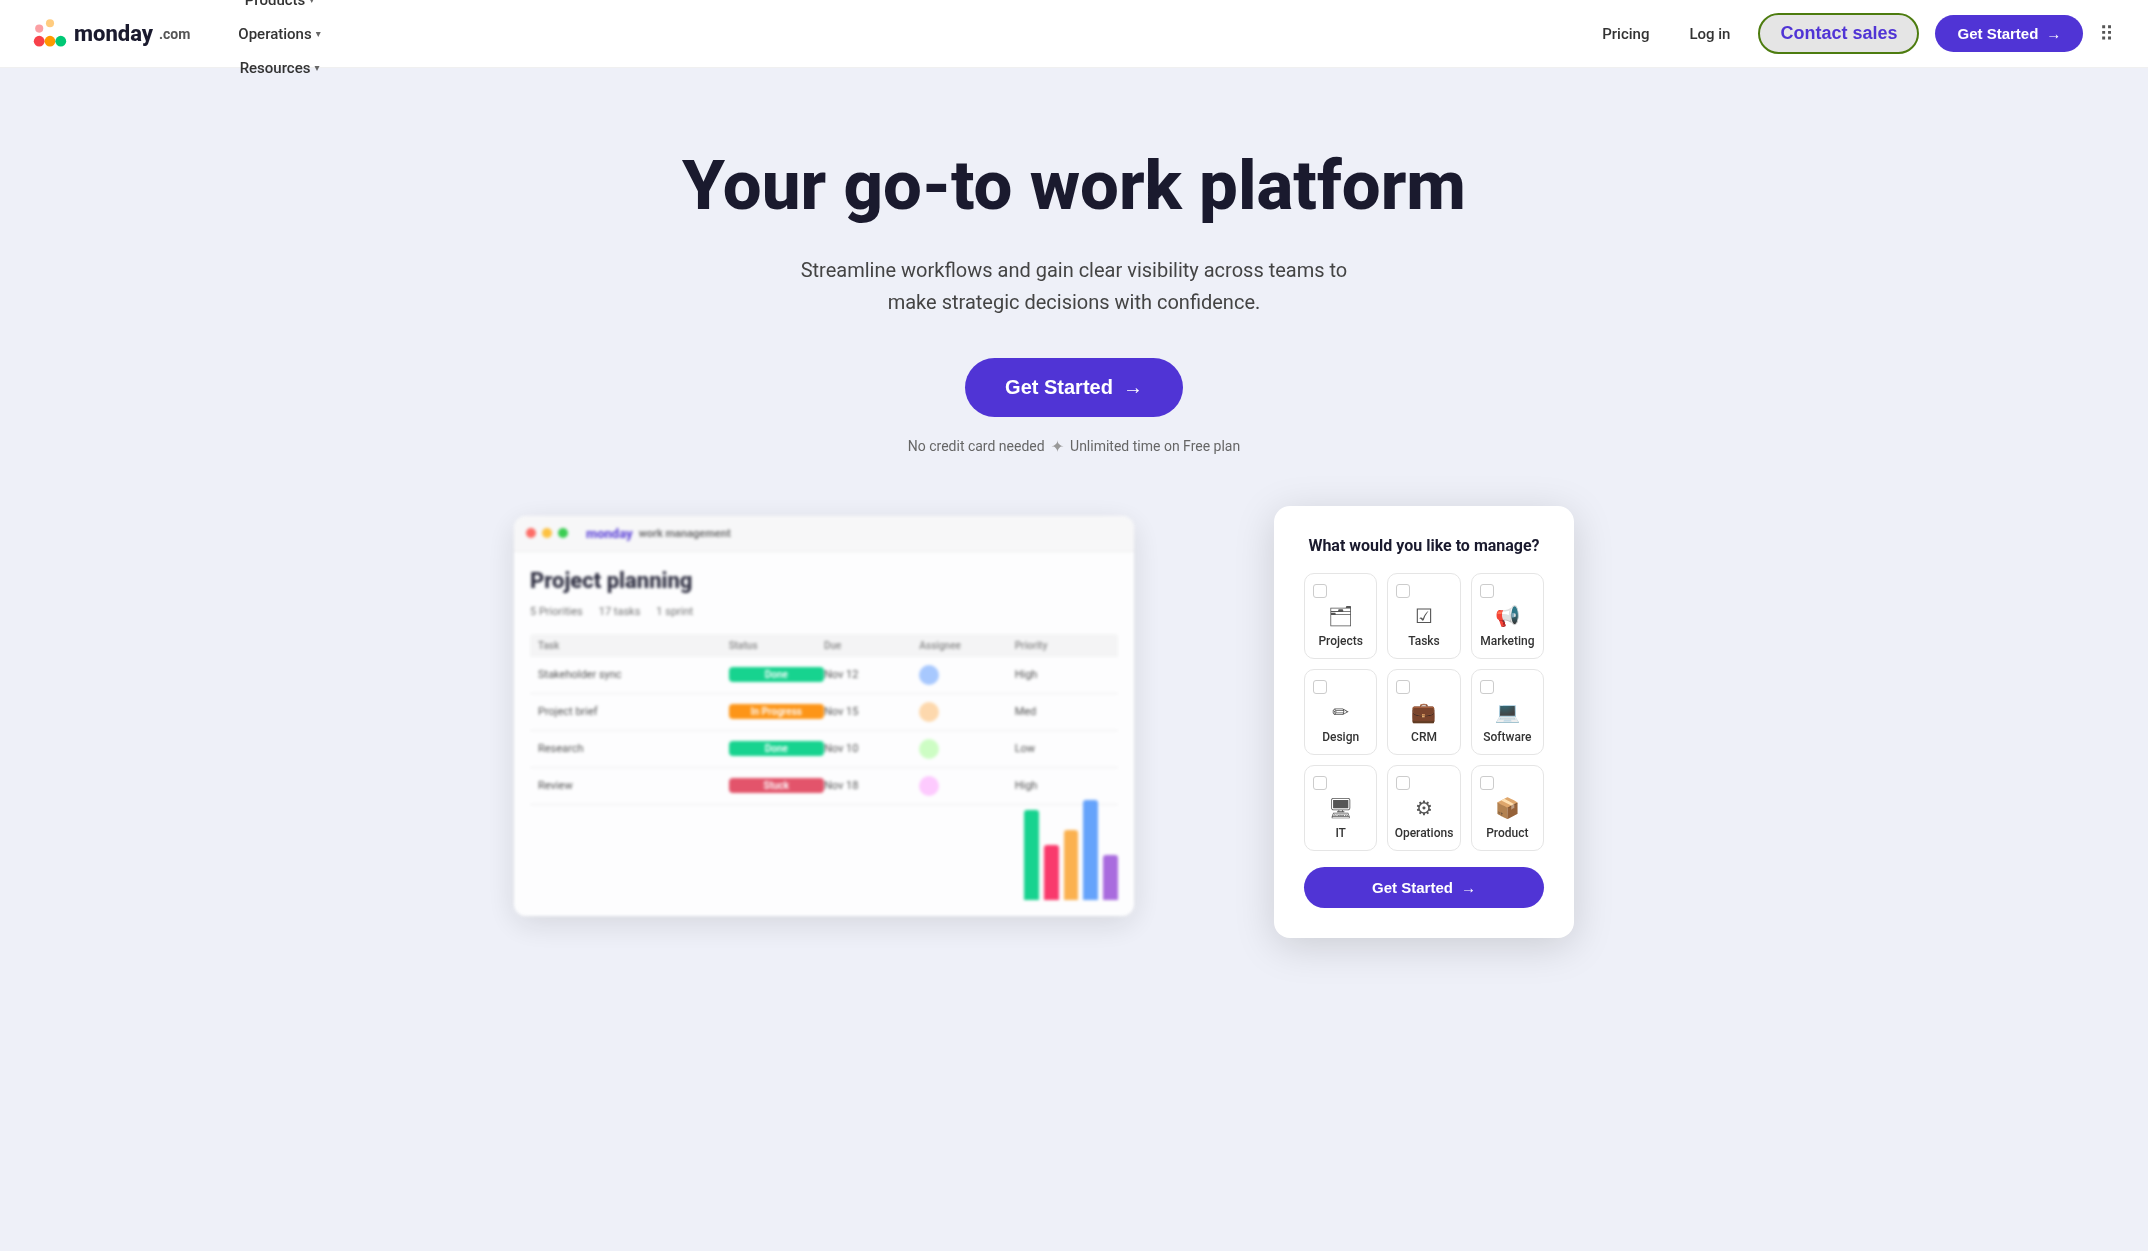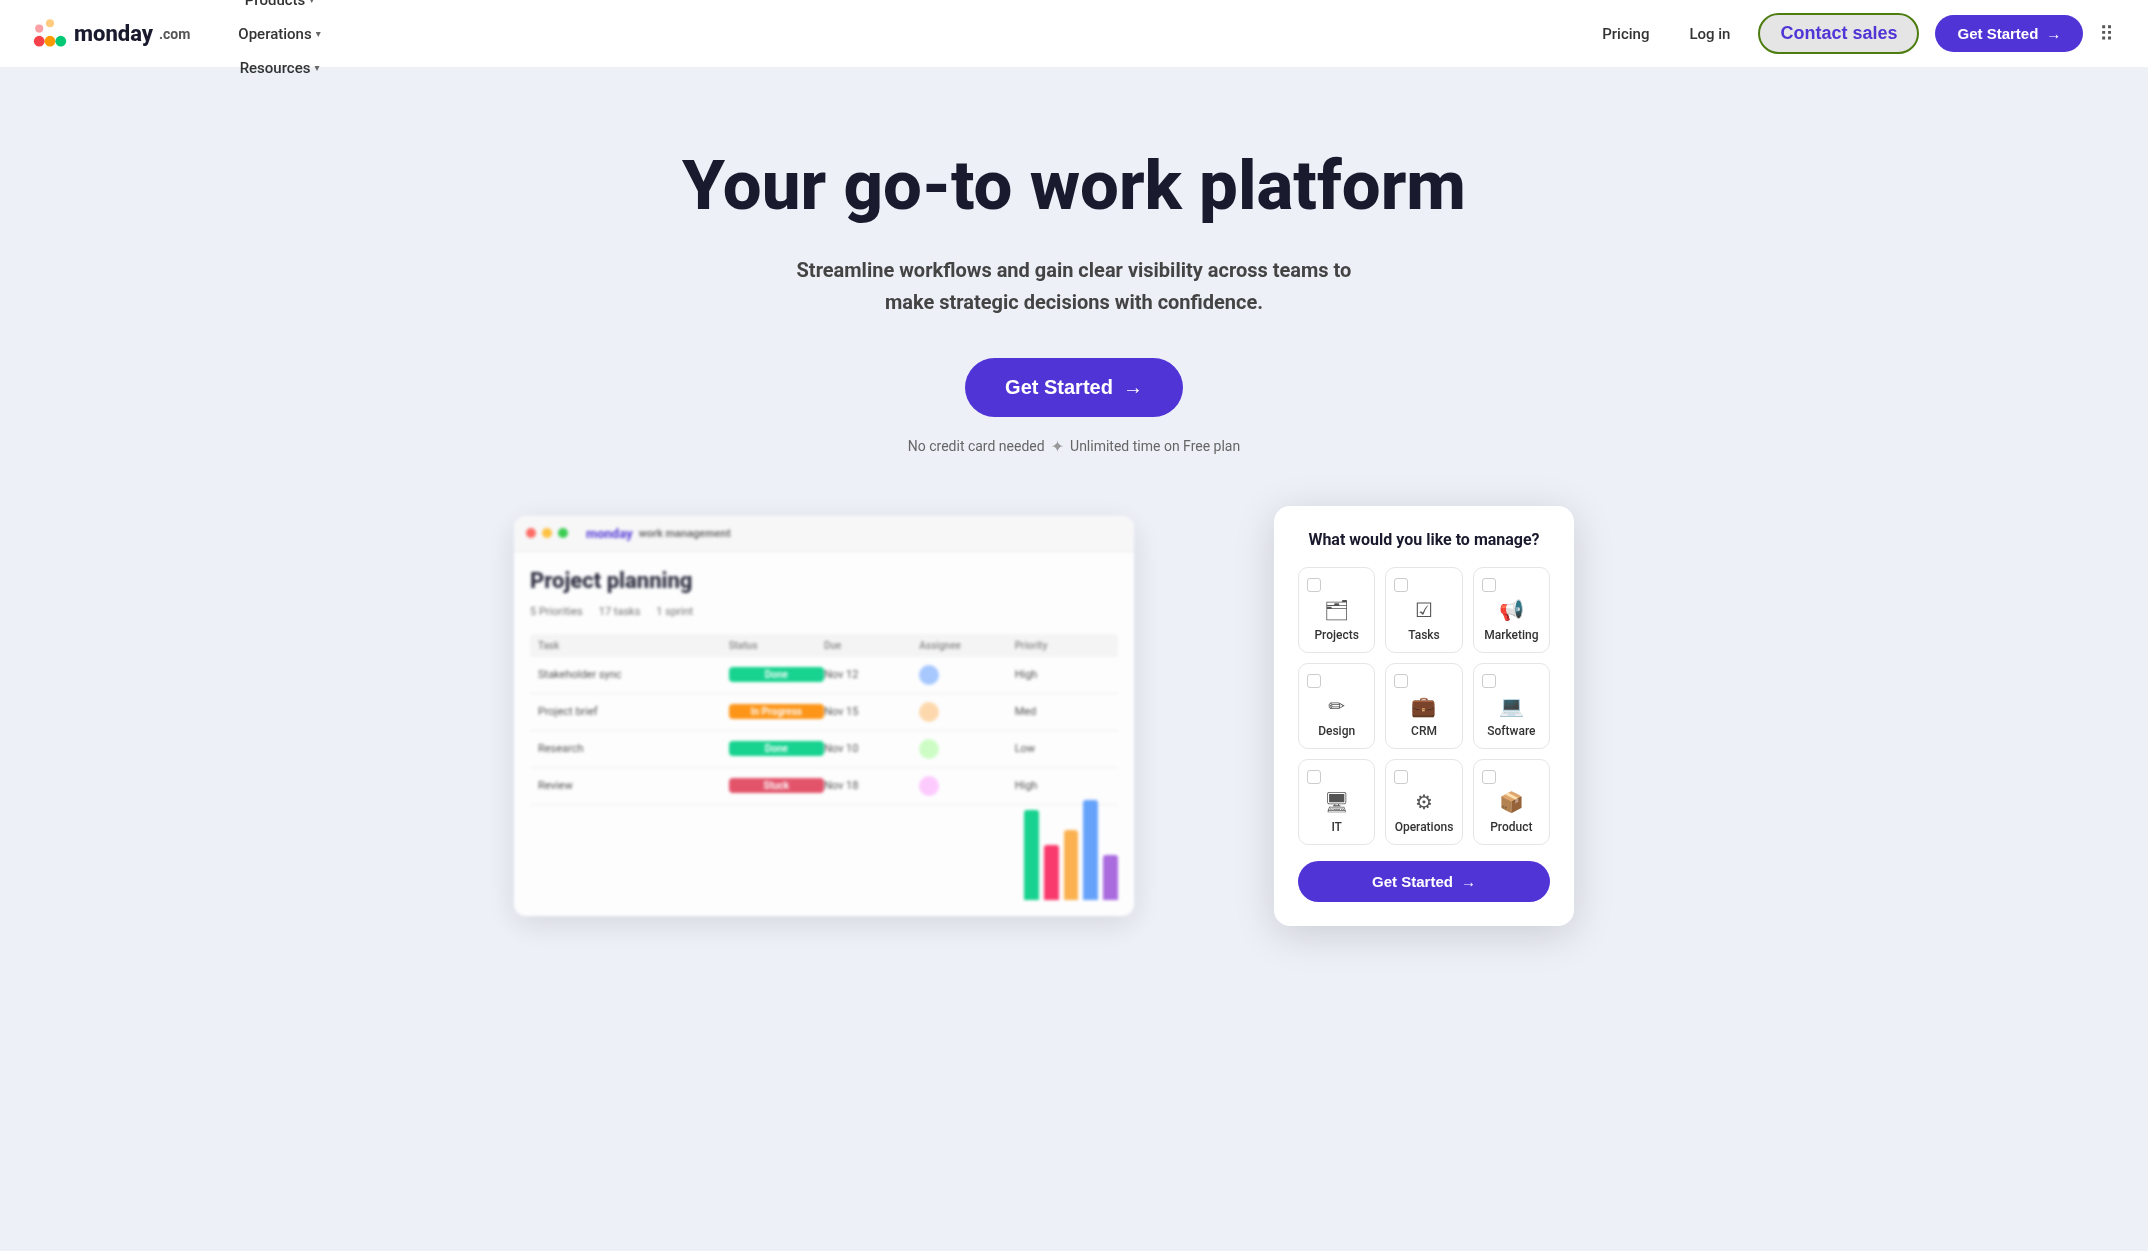--- a/index.html
+++ b/index.html
@@ -59,21 +59,21 @@
     }
     .hero-content {
       text-align: center; padding: 80px 20px 40px;
     }
     .hero-title {
       font-size: 69px; font-weight: 800; color: #1a1a2e;
       line-height: 1.1; max-width: 900px; margin: 0 auto 30px;
     }
     .hero-subtitle {
       font-size: 20px; color: #444; line-height: 1.6;
-      max-width: 560px; margin: 16px auto 40px; font-weight: bold;
+      max-width: 560px; margin: 16px auto 40px;
     }
     .hero-cta-btn {
       background: #5034d5; border-radius: 36px;
       padding: 18px 40px; font-size: 20px; color: #fff;
       cursor: pointer; font-weight: 600; border: none;
       display: inline-flex; align-items: center; gap: 10px;
       margin-bottom: 20px;
     }
     .hero-notice {
       font-size: 14px; color: #666; display: flex; align-items: center; gap: 6px;
@@ -131,21 +131,21 @@
     .status-red { background: #e2445c; color: #fff; }
     .db-bar {
       flex: 1; border-radius: 3px 3px 0 0;
     }
 
     
     .manage-widget {
       position: absolute; right: 60px; top: 160px;
       background: #fff; border-radius: 16px;
       box-shadow: 0 8px 40px rgba(0,0,0,0.15);
-      padding: 24px; width: 300px;
+      padding: 30px; width: 300px;
     }
     .manage-title {
       font-size: 16px; font-weight: 700; color: #1a1a2e;
       margin-bottom: 18px; text-align: center;
     }
     .manage-grid {
       display: grid; grid-template-columns: 1fr 1fr 1fr;
       gap: 10px; margin-bottom: 16px;
     }
     .manage-item {

